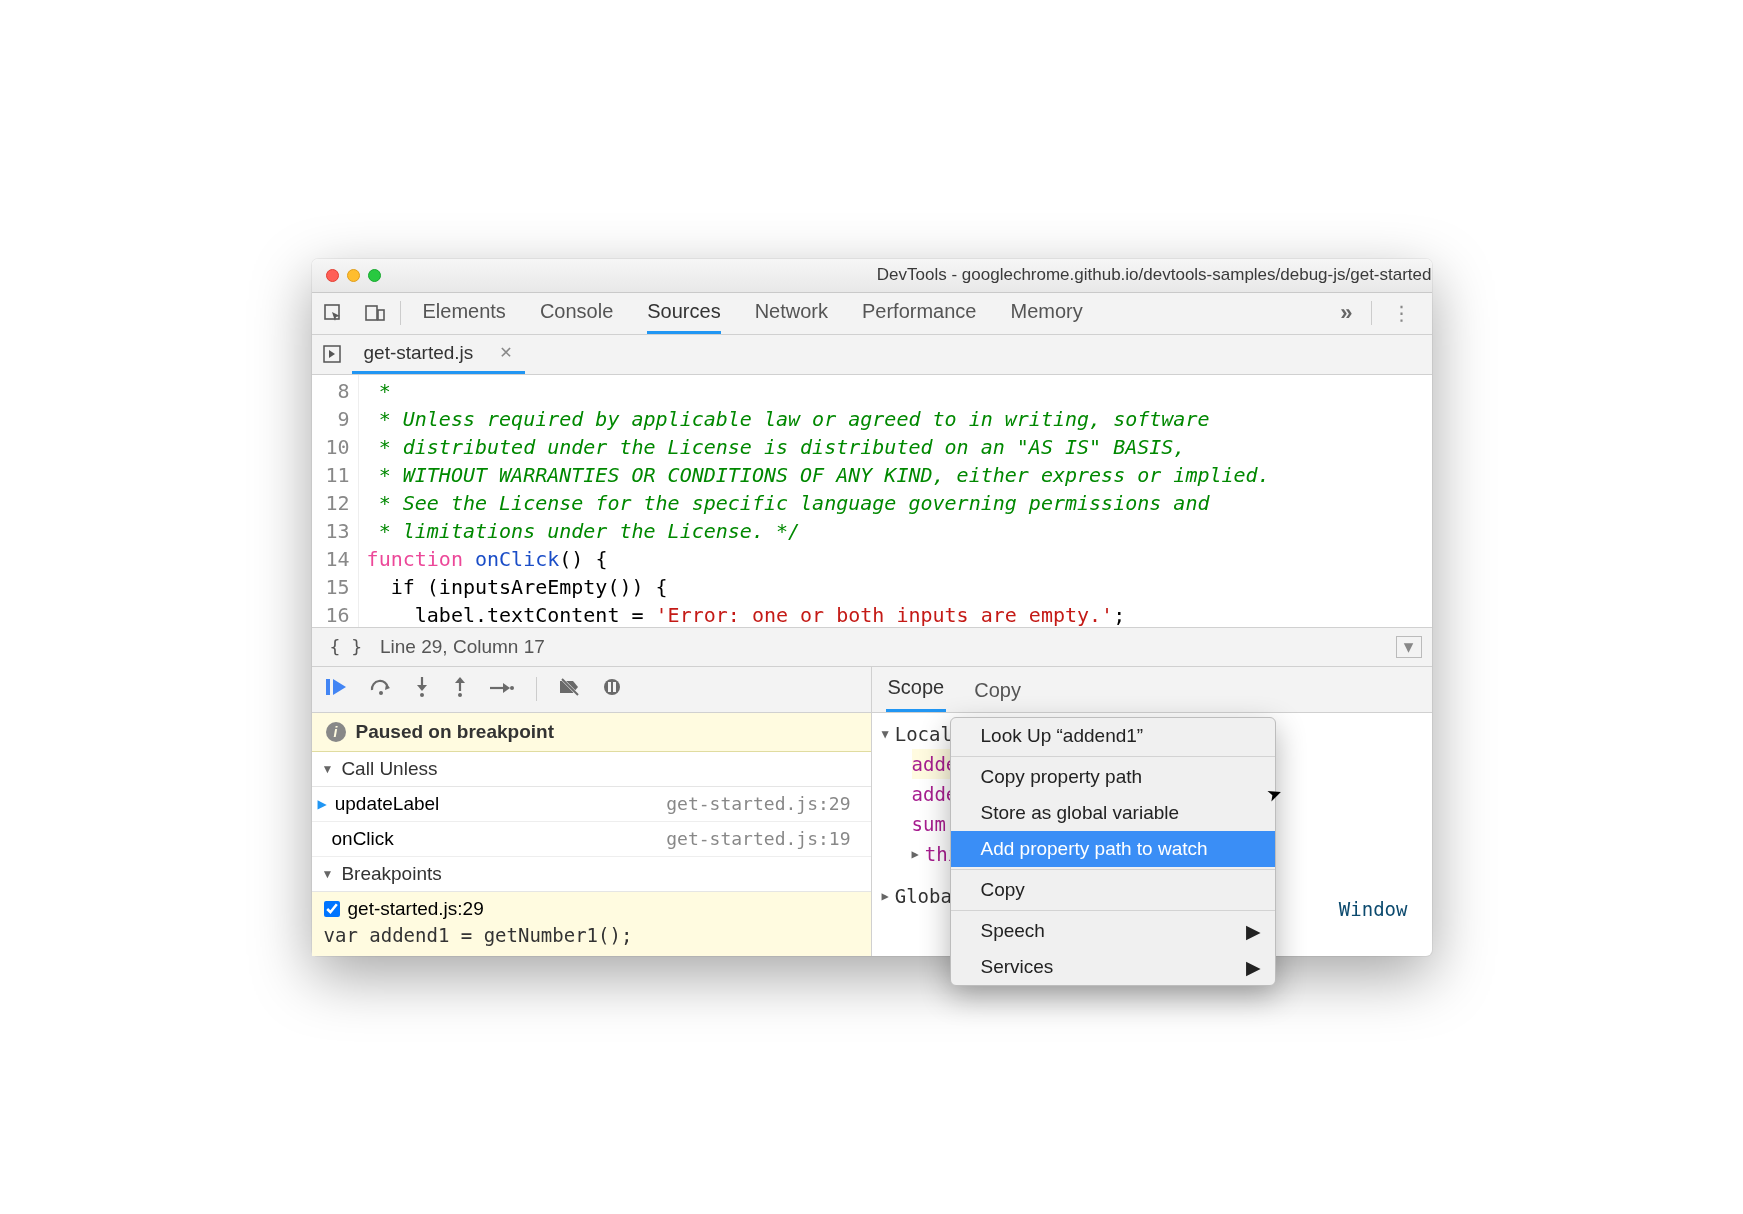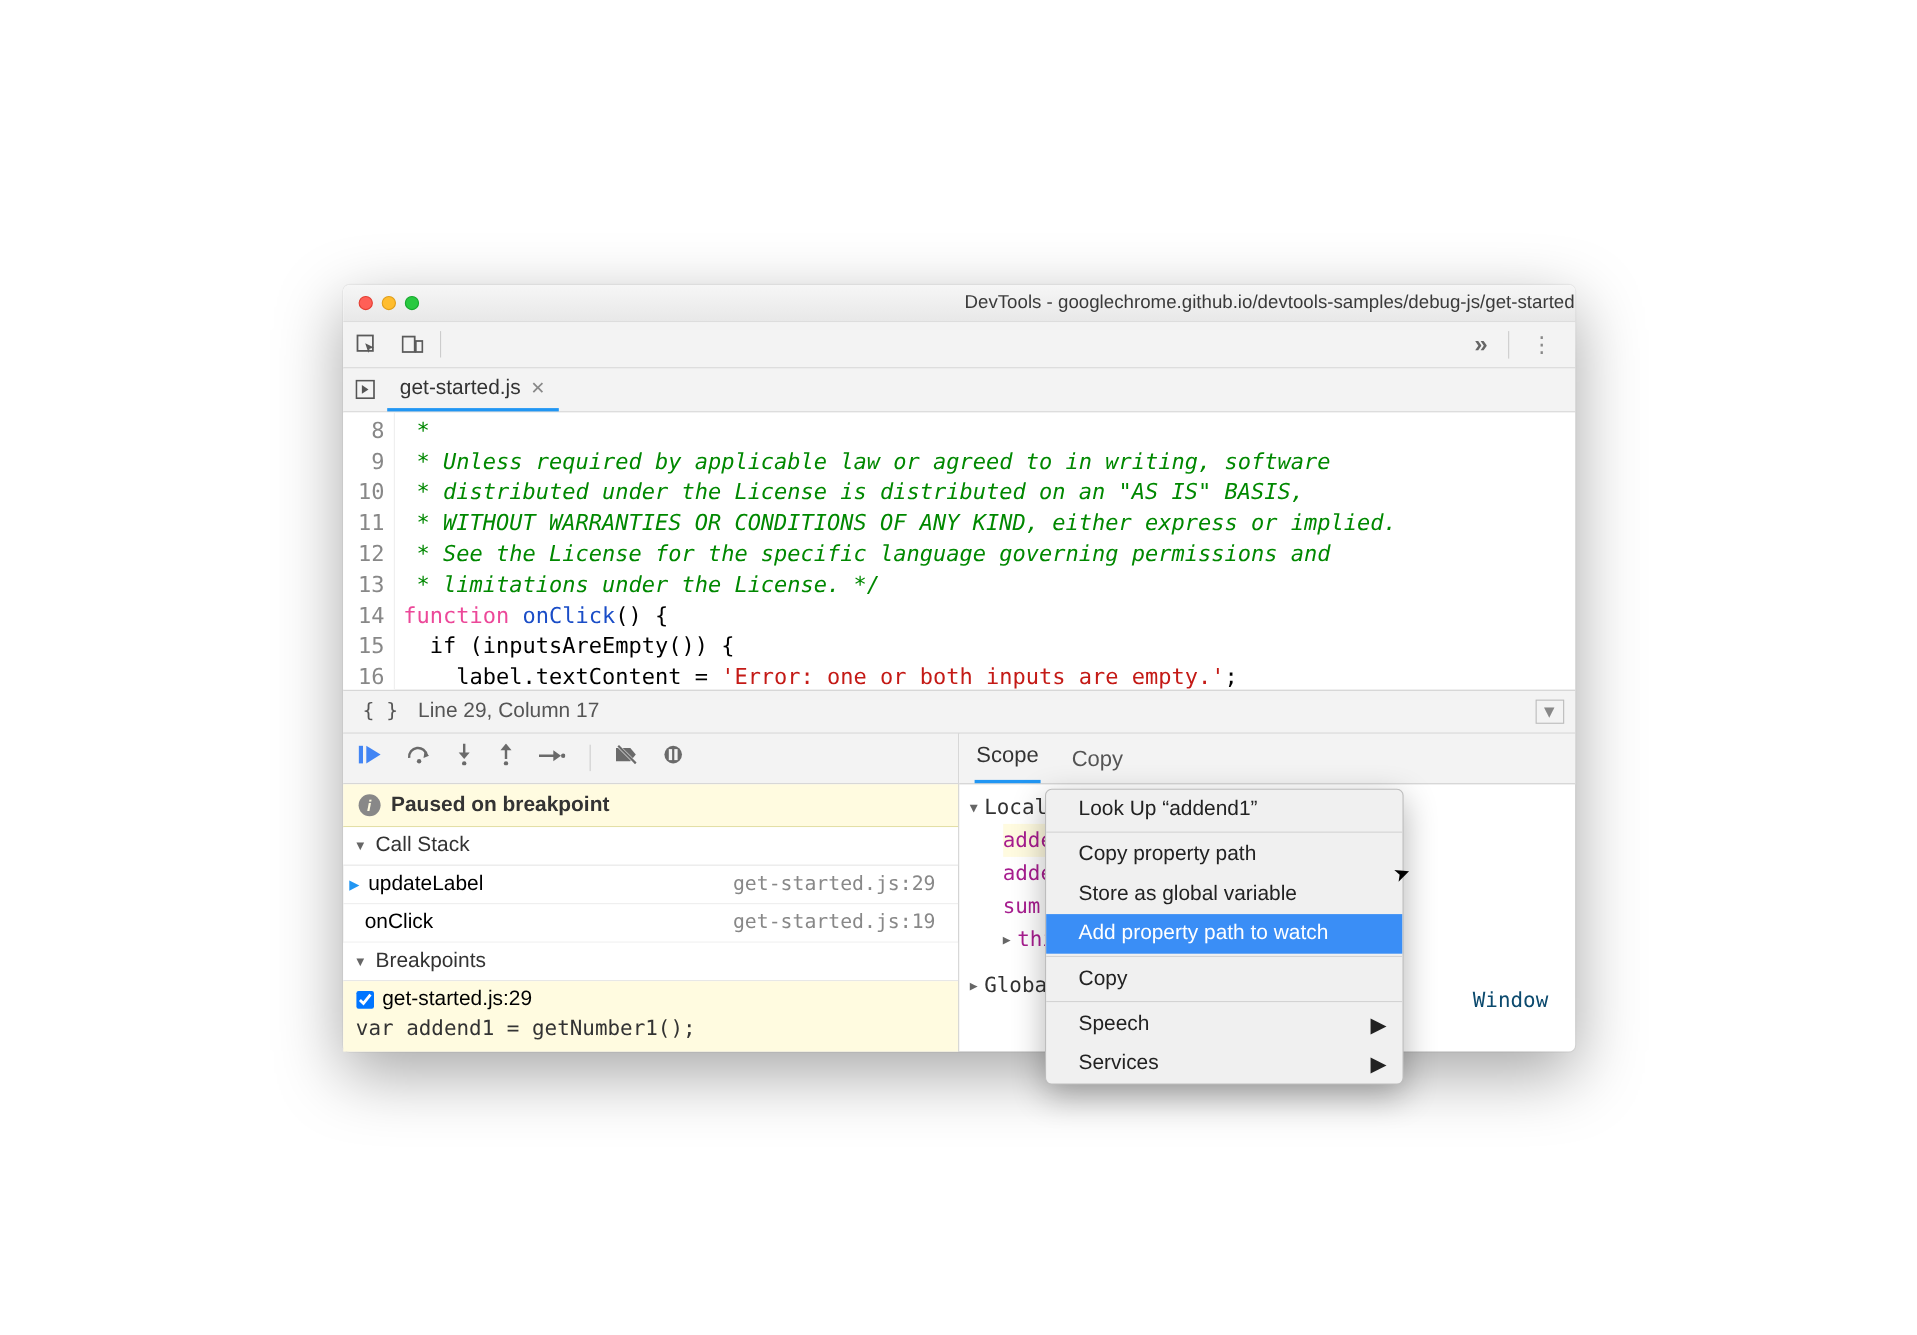--- a/index.html
+++ b/index.html
@@ -41,21 +41,21 @@
 }
 .tb-ic { width:42px; display:flex; align-items:center; justify-content:center; color:#5a5a5a; font-size:18px;}
 .tb-sep { width:1px; height:24px; background:#ccc; margin:0 4px; }
 .tabs { display:flex; gap:34px; margin-left:18px; font-size:20px; color:#555; }
 .tab { padding:8px 0; cursor:pointer; }
 .tab.active { color:#333; border-bottom:3px solid #2196f3; }
 .overflow { margin-left:auto; padding:0 18px; color:#666; font-size:22px; font-weight:bold;}
 .kebab { padding:0 20px; color:#888; font-size:20px; border-left:1px solid #ccc;}
 .filetabs { display:flex; align-items:center; height:40px; border-bottom:1px solid #d0d0d0; background:#f3f3f3;}
 .ft-ic { width:40px; display:flex; justify-content:center; color:#555; font-size:16px;}
-.filetab { display:flex; align-items:center; gap:9px; padding:7px 12px; font-size:19px; color:#333; border-bottom:3px solid #2196f3;}
+.filetab { display:flex; align-items:center; gap:26px; padding:7px 12px; font-size:19px; color:#333; border-bottom:3px solid #2196f3;}
 .ft-close { color:#888; font-size:16px;}
 .editor { display:flex; background:#fff; font-family: Menlo, Monaco, Consolas, monospace; font-size:20px; line-height:28px; height:252px; overflow:hidden;}
 .gutter { background:#fff; color:#888; text-align:right; padding:2px 8px 2px 14px; border-right:1px solid #eee;}
 .gutter div{ height:28px;}
 .code { padding:2px 0 2px 8px; white-space:pre; }
 .code div{ height:28px;}
 .c-comment { color:#008800; font-style:italic;}
 .c-kw { color:#ec4899;}
 .c-fn { color:#1a4dc7;}
 .c-str { color:#c41a16;}
@@ -121,20 +121,28 @@
           <path d="M9 9 L17 13 L13 14 L12 18 Z" fill="#5a5a5a"></path>
         </svg>
     </div>
     <div class="tb-ic">
       <svg width="20" height="20" viewBox="0 0 20 20">
           <rect x="1" y="3" width="11" height="14" fill="none" stroke="#5a5a5a" stroke-width="1.6"></rect>
           <rect x="13" y="7" width="6" height="10" fill="none" stroke="#5a5a5a" stroke-width="1.6"></rect>
         </svg>
     </div>
     <div class="tb-sep"></div>
+    <div class="tabs" id="main-tabs">
+        <div class="tab">Elements</div>
+        <div class="tab">Console</div>
+        <div class="tab active">Sources</div>
+        <div class="tab">Network</div>
+        <div class="tab">Performance</div>
+        <div class="tab">Memory</div>
+      </div>
     <div class="overflow">»</div>
     <div class="kebab">⋮</div>
   </div>
 
   <div class="filetabs">
     <div class="ft-ic">
       <svg width="18" height="18" viewBox="0 0 18 18">
           <rect x="1" y="1" width="16" height="16" fill="none" stroke="#555" stroke-width="1.5"></rect>
           <path d="M6 5 L12 9 L6 13 Z" fill="#555"></path>
         </svg>
@@ -204,21 +212,21 @@
               <rect x="5" y="4" width="3" height="10" fill="#f3f3f3"></rect>
               <rect x="10" y="4" width="3" height="10" fill="#f3f3f3"></rect>
             </svg></span>
       </div>
       <div class="pause-banner">
         <span class="info-ic">i</span>
         <span>Paused on breakpoint</span>
       </div>
       <div class="section-hdr">
         <span class="tri">▼</span>
-        <span>Call Stack</span>
+        <span>Call Unless</span>
       </div>
       <div id="call-stack">
           <div class="stack-row current">
             <span>updateLabel</span>
             <span class="stack-loc">get-started.js:29</span>
           </div>
           <div class="stack-row">
             <span>onClick</span>
             <span class="stack-loc">get-started.js:19</span>
           </div>

